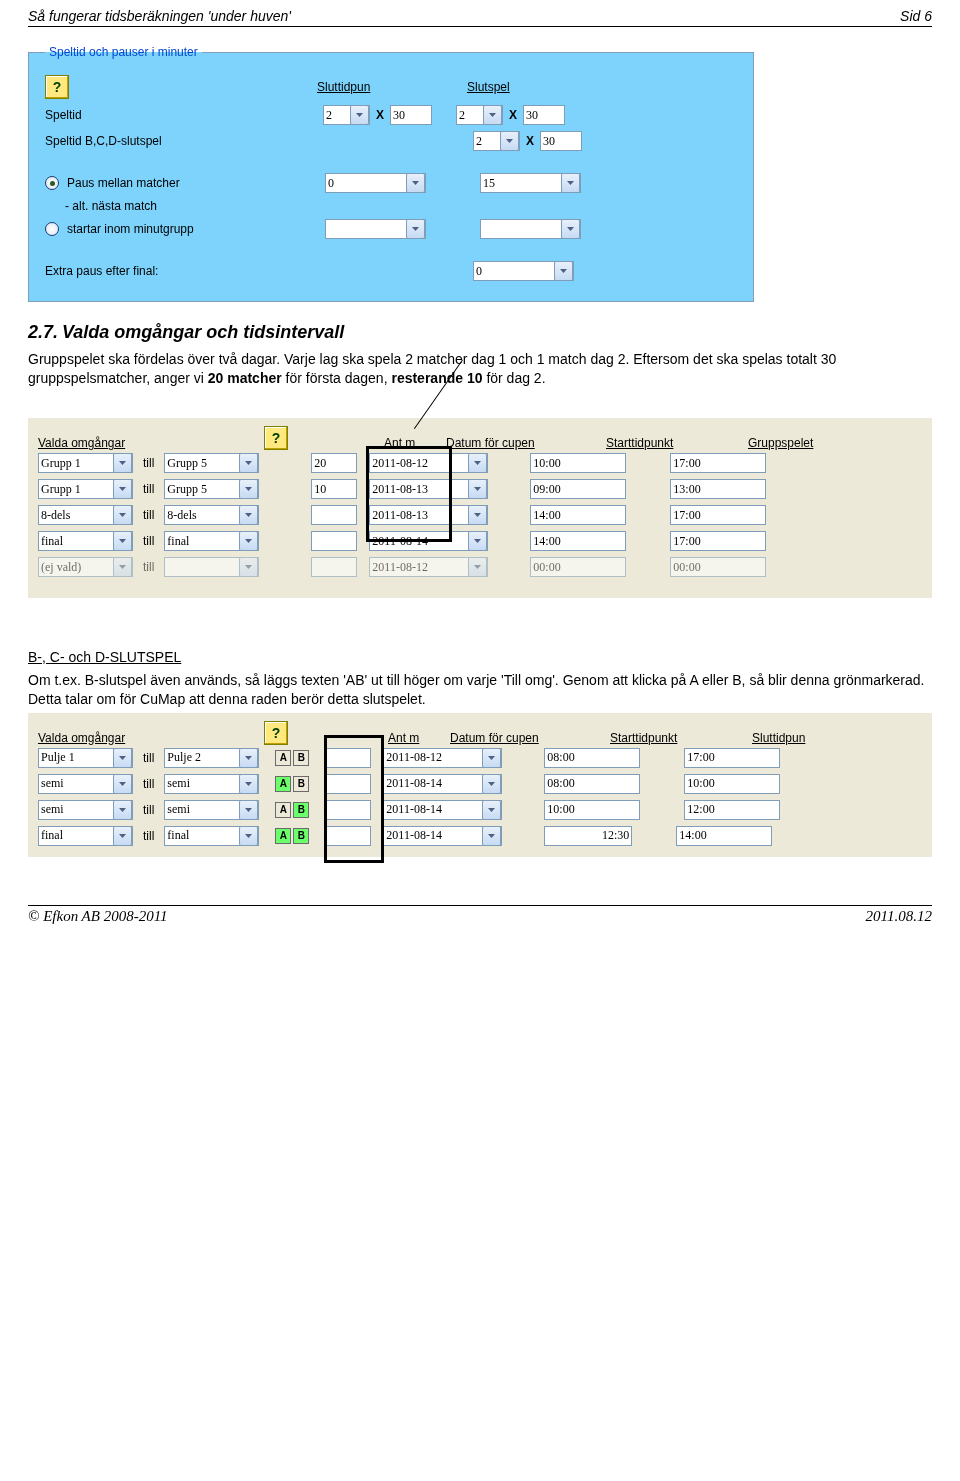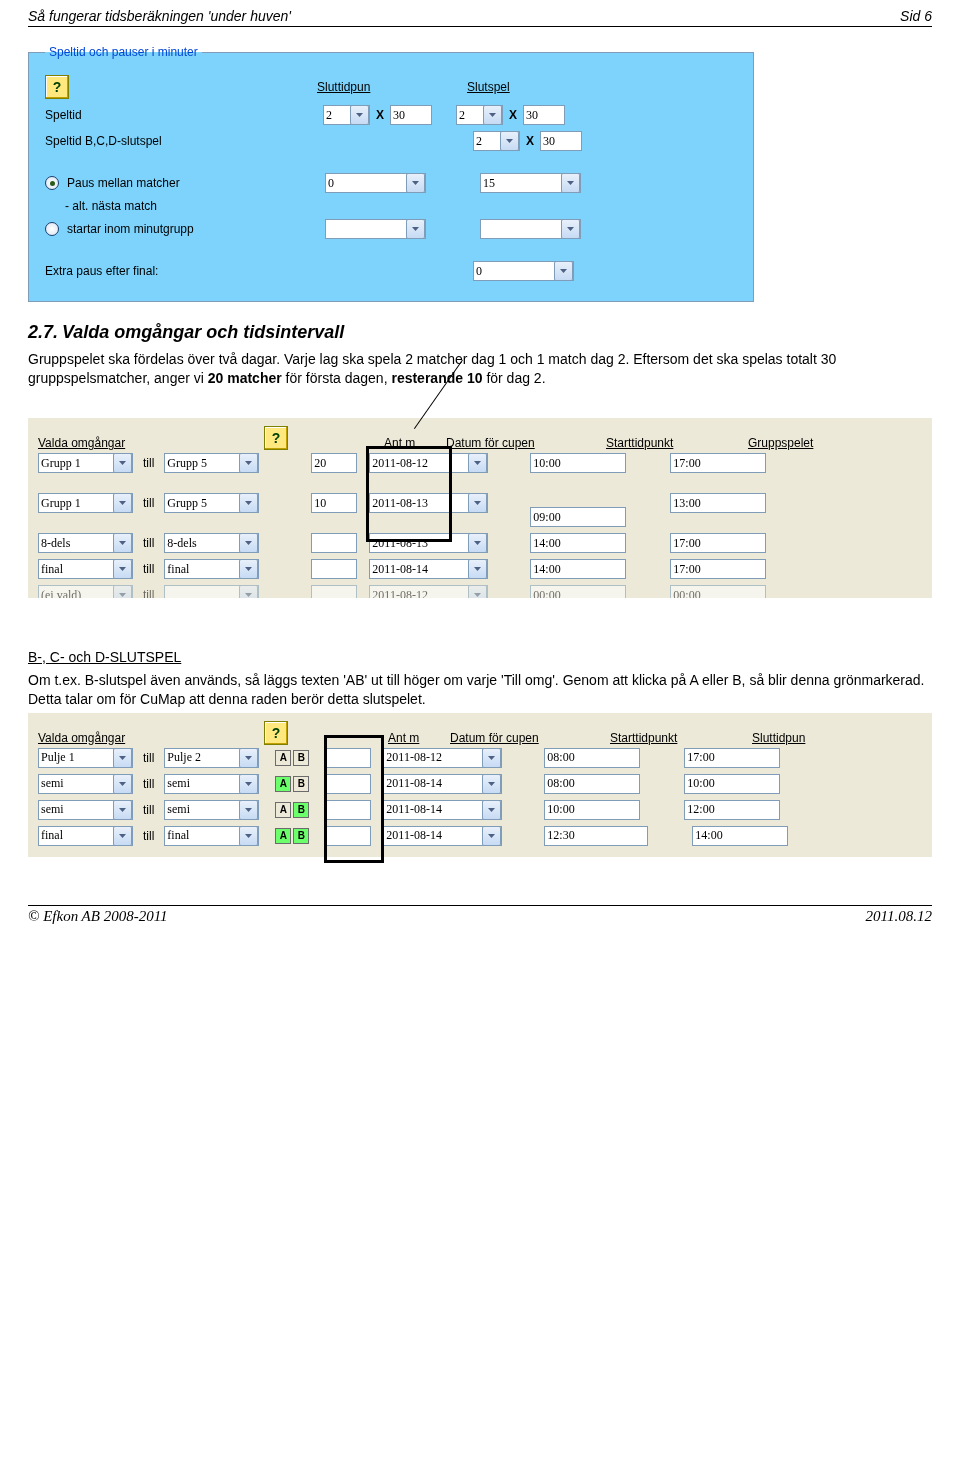--- a/index.html
+++ b/index.html
@@ -238,21 +238,21 @@
             <span style="width:12px"></span>
             <span class="dd">
               <span class="val" style="width:94px">2011-08-13</span>
               <span class="btn">
                 <svg class="tri" viewBox="0 0 7 4">
                   <path d="M0 0h7L3.5 4z" fill="#4d6185"></path>
                 </svg>
               </span>
             </span>
             <span style="width:42px"></span>
-            <input class="txt" style="width: 96px; margin-top: 28px;" value="09:00">
+            <input class="txt" style="width: 96px;" value="09:00">
             <span style="width:44px"></span>
             <input class="txt" style="width: 96px;" value="13:00">
           </div>
           <div class="s-row" style="">
             <span class="dd">
               <span class="val" style="width:70px">8-dels</span>
               <span class="btn">
                 <svg class="tri" viewBox="0 0 7 4">
                   <path d="M0 0h7L3.5 4z" fill="#4d6185"></path>
                 </svg>
@@ -512,21 +512,21 @@
             <span style="width:12px"></span>
             <span class="dd">
               <span class="val" style="width:94px">2011-08-14</span>
               <span class="btn">
                 <svg class="tri" viewBox="0 0 7 4">
                   <path d="M0 0h7L3.5 4z" fill="#4d6185"></path>
                 </svg>
               </span>
             </span>
             <span style="width:42px"></span>
-            <input class="txt" style="width: 104px;" value="12:30">
+            <input class="txt" style="width: 88px; text-align: right;" value="12:30">
             <span style="width:44px"></span>
             <input class="txt" style="width: 96px;" value="14:00">
           </div>
         </div>
     </div>
     <div class="callbox" style="left:296px;top:22px;width:54px;height:122px"></div>
   </div>
 
   <div style="height:34px"></div>
   <div class="ftr">

